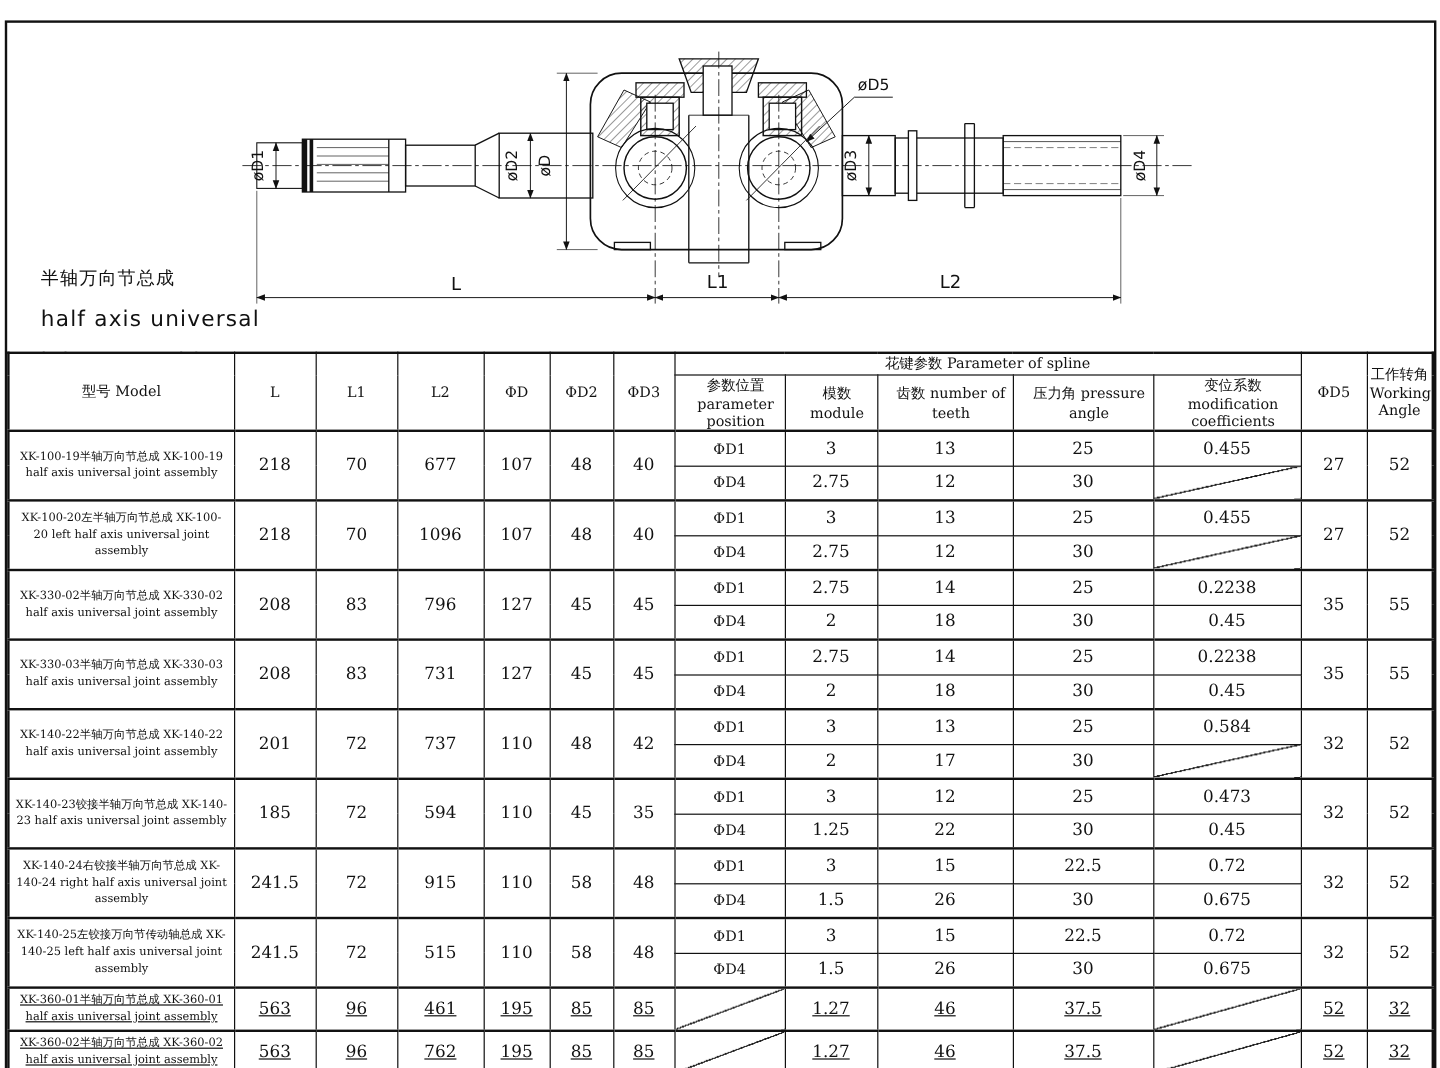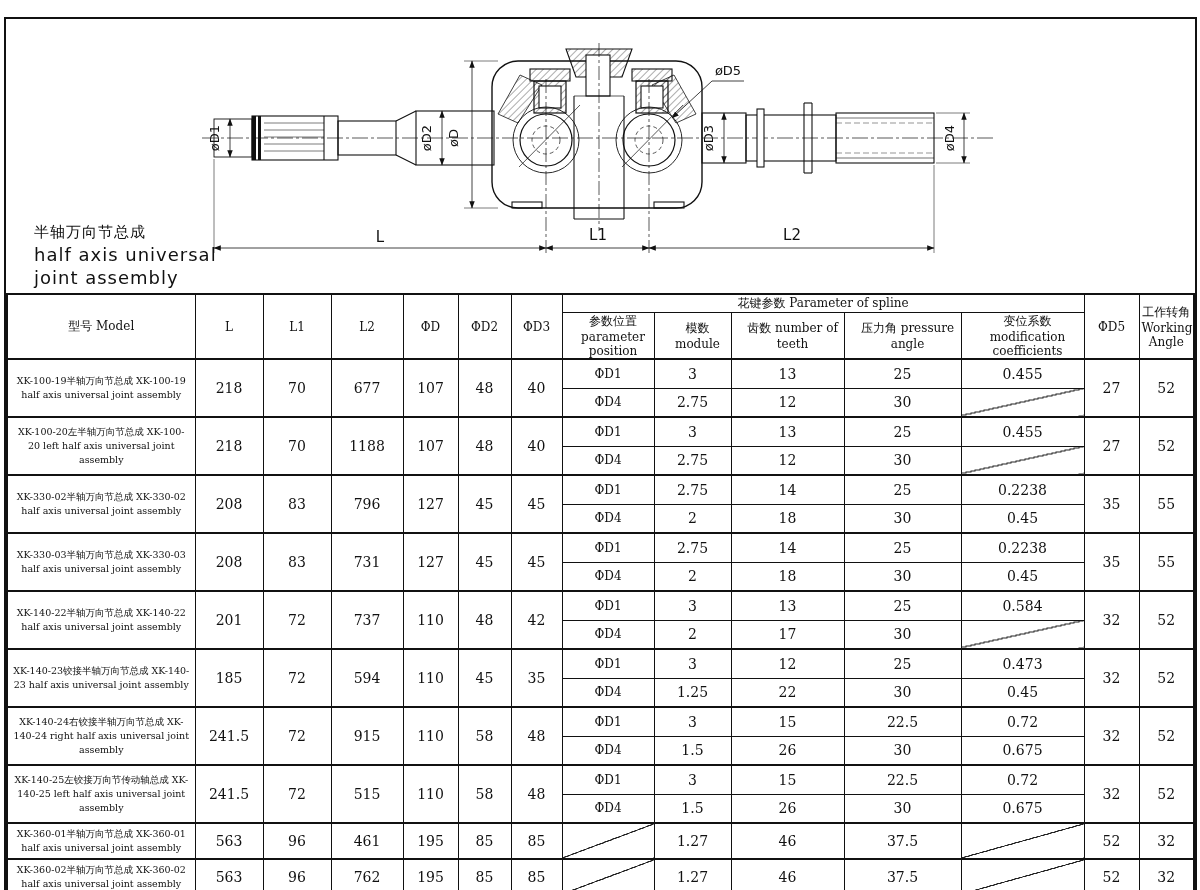--- a/index.html
+++ b/index.html
@@ -2,38 +2,38 @@
 <html><head>
 <meta charset="utf-8">
 <style>
   html,body{margin:0;padding:0;background:#fff;}
   .page{position:relative;width:1200px;height:890px;background:#fff;color:#111;
         font-family:"Liberation Sans",sans-serif;}
   .sheet{position:absolute;left:4px;top:17px;width:1189px;border:2px solid #111;background:#fff;}
   .drawing-area{position:relative;width:1189px;height:274px;overflow:hidden;}
   .title-block{position:absolute;left:28px;top:204px;line-height:1.15;}
   .title-cn{font:15px "DejaVu Serif",serif;letter-spacing:1px;}
-  .title-en{font:18px "DejaVu Sans",sans-serif;letter-spacing:1px;margin-top:2px;}
+  .title-en{font:18px "DejaVu Sans",sans-serif;letter-spacing:1px;margin-top:14px;}
   svg text{font-family:"DejaVu Sans",sans-serif;font-size:13px;fill:#111;}
   svg .big{font-size:15px;}
 
   table.spec{border-collapse:collapse;table-layout:fixed;width:1189px;
              border:2px solid #111;}
   .spec th,.spec td{border:1px solid #111;text-align:center;vertical-align:middle;
              padding:0 2px;overflow:hidden;}
   .spec thead th{font:12px "DejaVu Serif",serif;font-weight:normal;}
   .spec thead tr:first-child th{height:16px;}
   .spec thead tr:last-child th{height:17px;padding-left:12px;}
   th.h-model{font-size:13px;}
   th.h-dim{font-size:13px;}
   th.h-tiny{font-size:7px;}
   th.h-mid{font-size:11px;}
   th.h-wa{font-size:9px;line-height:1.2;}
   .spec tbody tr{height:29px;}
-  .spec tbody tr.single{height:36px;}
+  .spec tbody tr.single{height:36px;text-decoration:underline;}
   .spec tbody tr.group-start td{border-top-width:2px;}
   td.model{font:9.5px "DejaVu Serif",serif;line-height:1.45;padding:0 5px;}
   td.num{font:14px "DejaVu Serif",serif;}
   td.pos{font:12px "DejaVu Serif",serif;}
   td.diag{background-image:linear-gradient(to bottom right,
       transparent calc(50% - 0.6px),#222 calc(50% - 0.6px),
       #222 calc(50% + 0.6px),transparent calc(50% + 0.6px));}
 </style>
 </head>
 <body>
@@ -207,21 +207,21 @@
             <td class="pos">ΦD4</td>
             <td class="num">2.75</td>
             <td class="num">12</td>
             <td class="num">30</td>
             <td class="num diag"></td>
           </tr>
           <tr class="group-start ">
             <td rowspan="2" class="model">XK-100-20左半轴万向节总成  XK-100-20 left half axis universal joint assembly</td>
             <td rowspan="2" class="num">218</td>
             <td rowspan="2" class="num">70</td>
-            <td rowspan="2" class="num">1188</td>
+            <td rowspan="2" class="num">1096</td>
             <td rowspan="2" class="num">107</td>
             <td rowspan="2" class="num">48</td>
             <td rowspan="2" class="num">40</td>
             <td class="pos">ΦD1</td>
             <td class="num">3</td>
             <td class="num">13</td>
             <td class="num">25</td>
             <td class="num">0.455</td>
             <td rowspan="2" class="num">27</td>
             <td rowspan="2" class="num">52</td>

